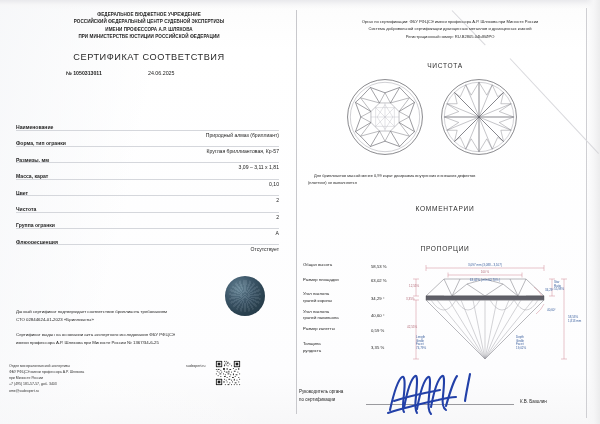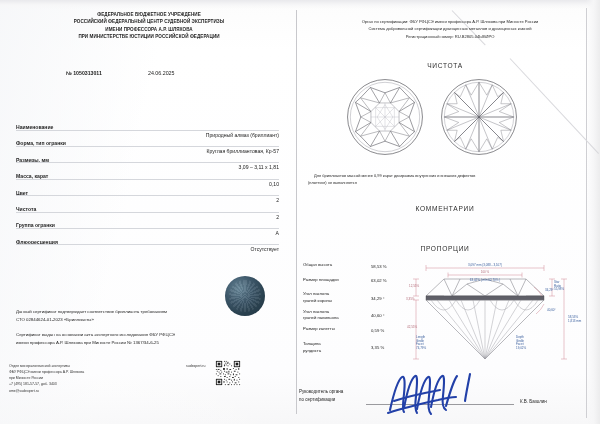--- a/index.html
+++ b/index.html
@@ -304,20 +304,21 @@
   <div class="skew-line" style="left:452px; top:10px; transform:rotate(46deg); width:48px;"></div>
   <div class="skew-line" style="left:510px; top:58px; transform:rotate(47deg); width:130px;"></div>
 
   <div class="org-title">
     <div>ФЕДЕРАЛЬНОЕ БЮДЖЕТНОЕ УЧРЕЖДЕНИЕ</div>
     <div>РОССИЙСКИЙ ФЕДЕРАЛЬНЫЙ ЦЕНТР СУДЕБНОЙ ЭКСПЕРТИЗЫ</div>
     <div>ИМЕНИ ПРОФЕССОРА А.Р. ШЛЯХОВА</div>
     <div>ПРИ МИНИСТЕРСТВЕ ЮСТИЦИИ РОССИЙСКОЙ ФЕДЕРАЦИИ</div>
   </div>
 
+  <div class="cert-title">СЕРТИФИКАТ СООТВЕТСТВИЯ</div>
   <div class="cert-no">№ 1050313011</div>
   <div class="cert-date">24.06.2025</div>
 
   <div class="right-header">
     <div>Орган по сертификации: ФБУ РФЦСЭ имени профессора А.Р. Шляхова при Минюсте России</div>
     <div>Система добровольной сертификации драгоценных металлов и драгоценных камней</div>
     <div>Регистрационный номер: RU.B2805.04ЫКØРО</div>
   </div>
 
   <div id="spec-table">

